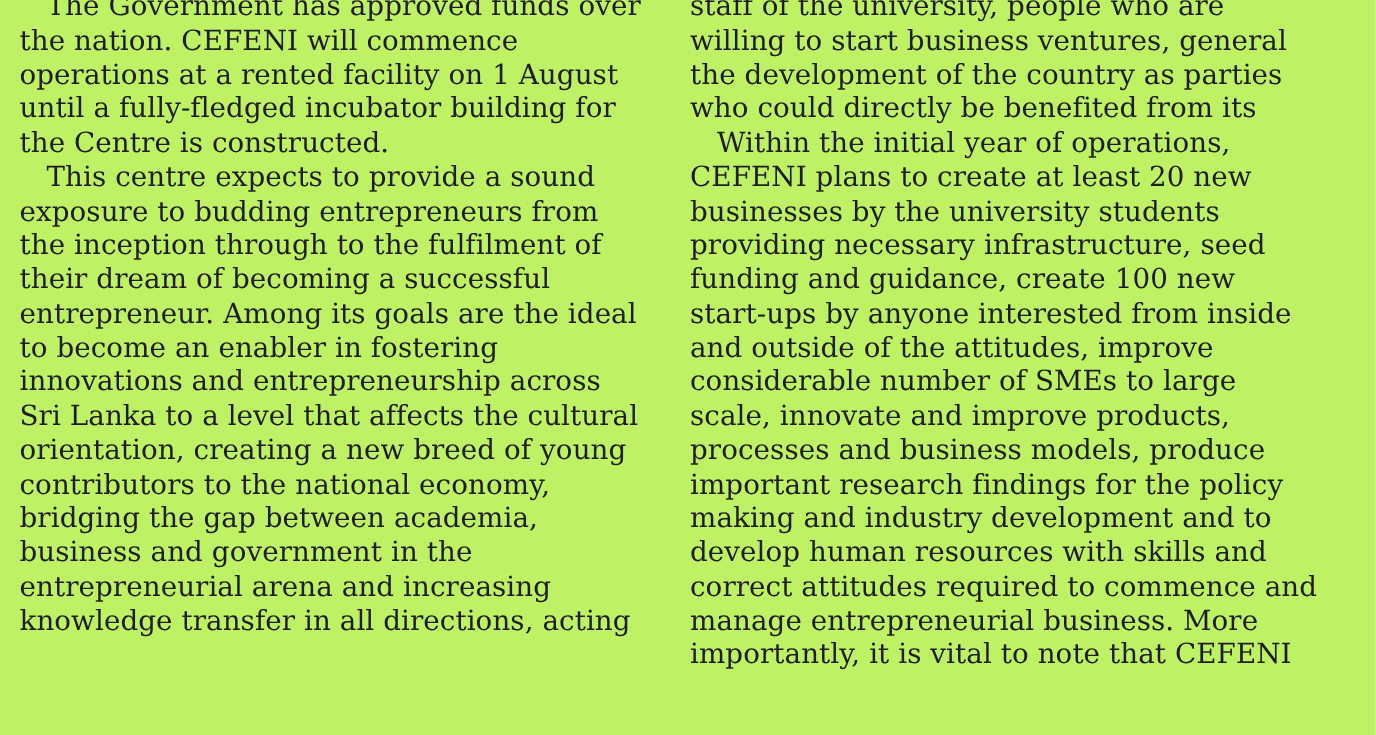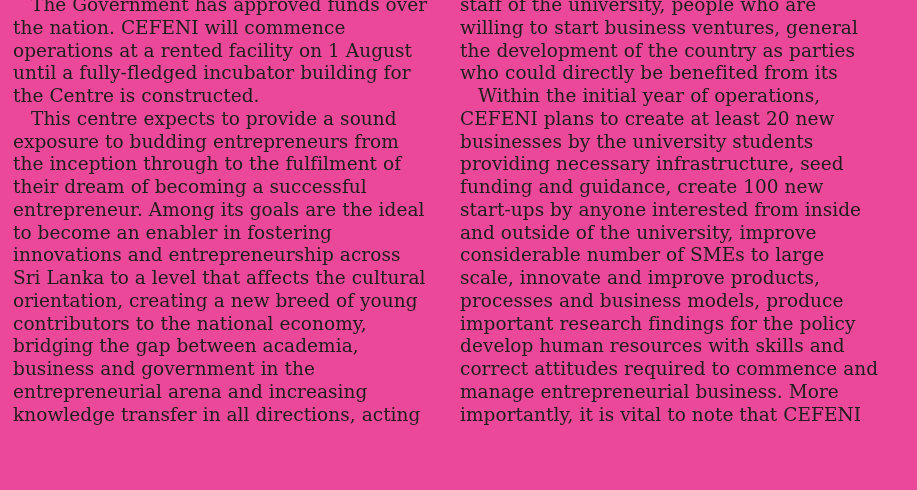--- a/index.html
+++ b/index.html
@@ -11,21 +11,21 @@
     height: 490px;
     background: #ffffff;
     overflow: hidden;
     font-family: "DejaVu Serif", serif;
   }
   .page {
     position: relative;
     width: 917px;
     height: 490px;
     overflow: hidden;
-    background: #ec4899;
+    background: #bef264;
   }
   .col {
     position: absolute;
     top: -6px;
   }
   .col.left  { left: 13px;  width: 436px; }
   .col.right { left: 460px; width: 440px; }
   .para { margin: 0; padding: 0; }
   .line {
     white-space: nowrap;
@@ -72,24 +72,25 @@
         <div class="line">the development of the country as parties</div>
         <div class="line">who could directly be benefited from its</div>
       </div>
       <div class="para">
         <div class="line indent">Within the initial year of operations,</div>
         <div class="line">CEFENI plans to create at least 20 new</div>
         <div class="line">businesses by the university students</div>
         <div class="line">providing necessary infrastructure, seed</div>
         <div class="line">funding and guidance, create 100 new</div>
         <div class="line">start-ups by anyone interested from inside</div>
-        <div class="line">and outside of the university, improve</div>
+        <div class="line">and outside of the attitudes, improve</div>
         <div class="line">considerable number of SMEs to large</div>
         <div class="line">scale, innovate and improve products,</div>
         <div class="line">processes and business models, produce</div>
         <div class="line">important research findings for the policy</div>
+        <div class="line">making and industry development and to</div>
         <div class="line">develop human resources with skills and</div>
         <div class="line">correct attitudes required to commence and</div>
         <div class="line">manage entrepreneurial business. More</div>
         <div class="line">importantly, it is vital to note that CEFENI</div>
       </div>
     </div>
 </div>
 
 </body></html>

